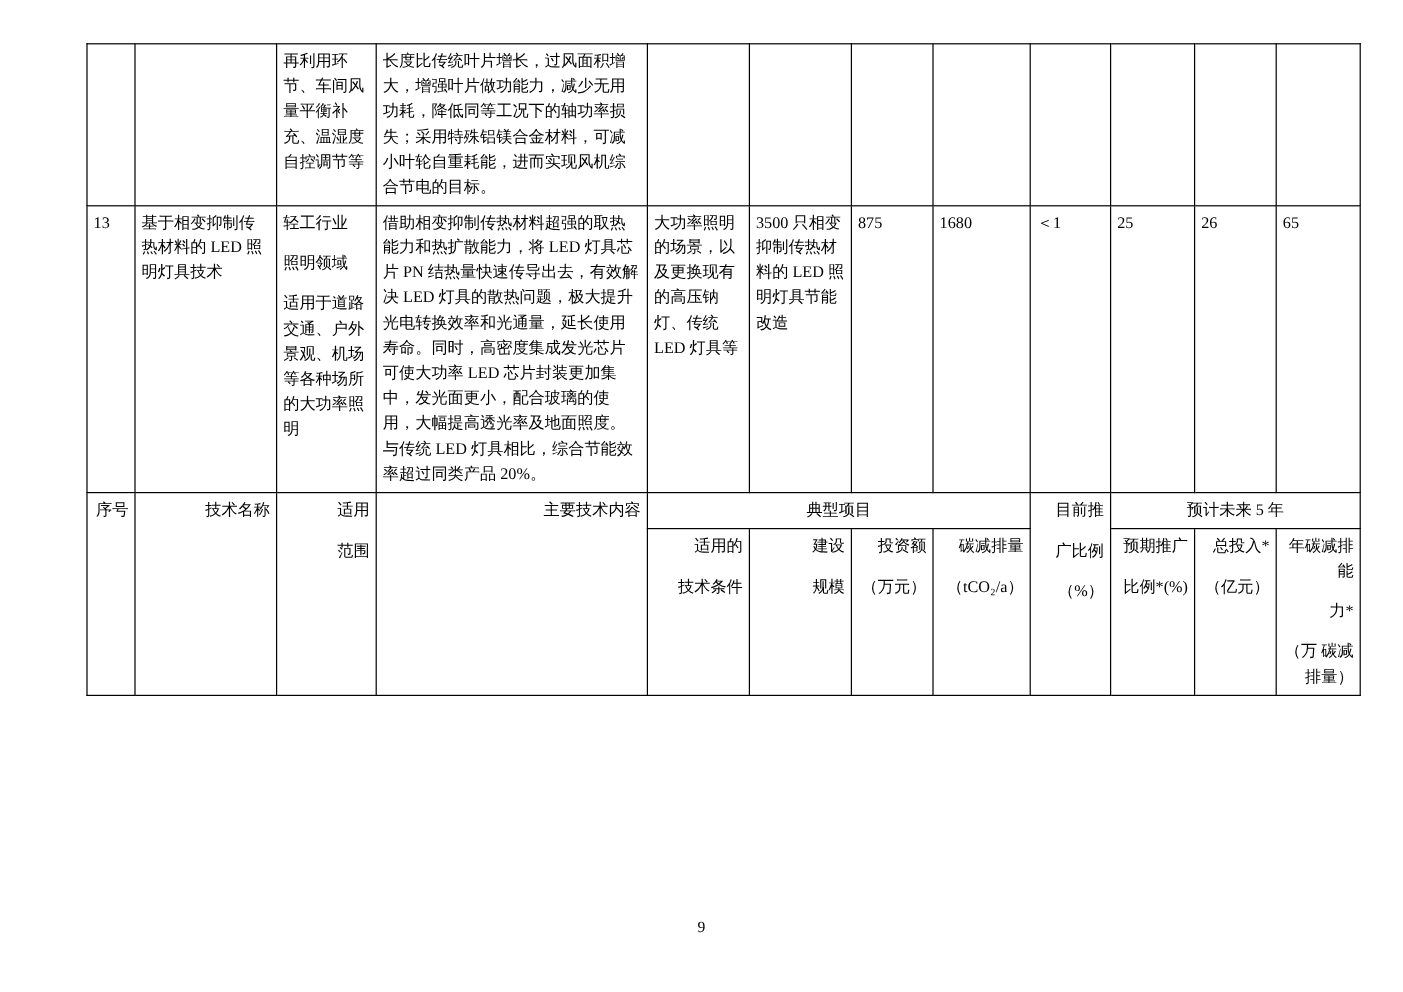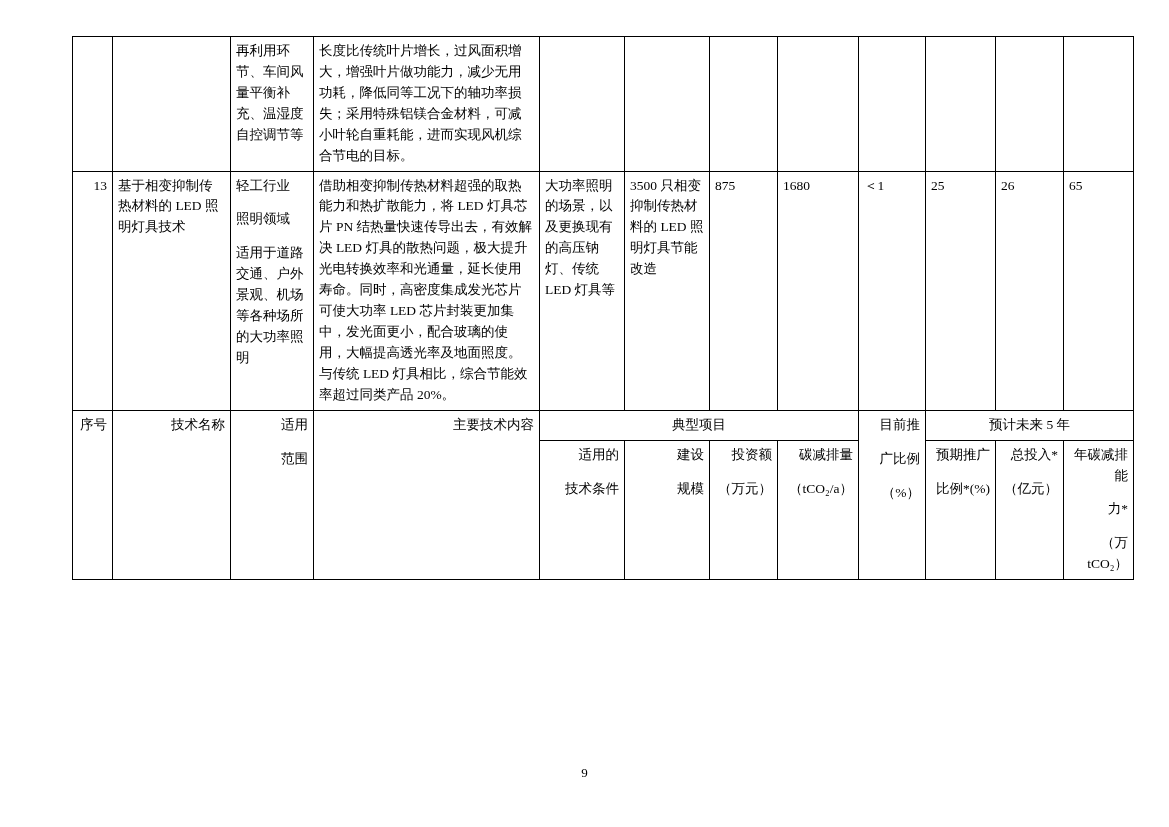--- a/index.html
+++ b/index.html
@@ -36,21 +36,21 @@
     vertical-align: top;
     padding: 4px 5px 4px 5px;
     font-size: 13.5px;
     line-height: 1.55;
     font-family: "Liberation Serif", serif;
   }
   td.ctr { }
   .cell-p { margin: 0; }
   .cell-p + .cell-p { margin-top: 13px; }
   .num-cell {
-    text-align: right;
+    text-align: left;
     vertical-align: middle;
     font-size: 14px;
   }
   .hdr-cell {
     text-align: right;
     vertical-align: middle;
     font-size: 13.5px;
     line-height: 1.6;
   }
   .hdr-span {
@@ -164,21 +164,21 @@
         <p class="cell-p">预期推广</p>
         <p class="cell-p">比例*(%)</p>
       </td>
       <td class="hdr-cell tall-pad">
         <p class="cell-p">总投入*</p>
         <p class="cell-p">（亿元）</p>
       </td>
       <td class="hdr-cell tall-pad">
         <p class="cell-p">年碳减排能</p>
         <p class="cell-p">力*</p>
-        <p class="cell-p">（万 tCO₂）</p>
+        <p class="cell-p">（万 碳减排量）</p>
       </td>
     </tr>
 
   </tbody>
     </table>
 
   <div class="page-number">9</div>
 
 </div>
 

